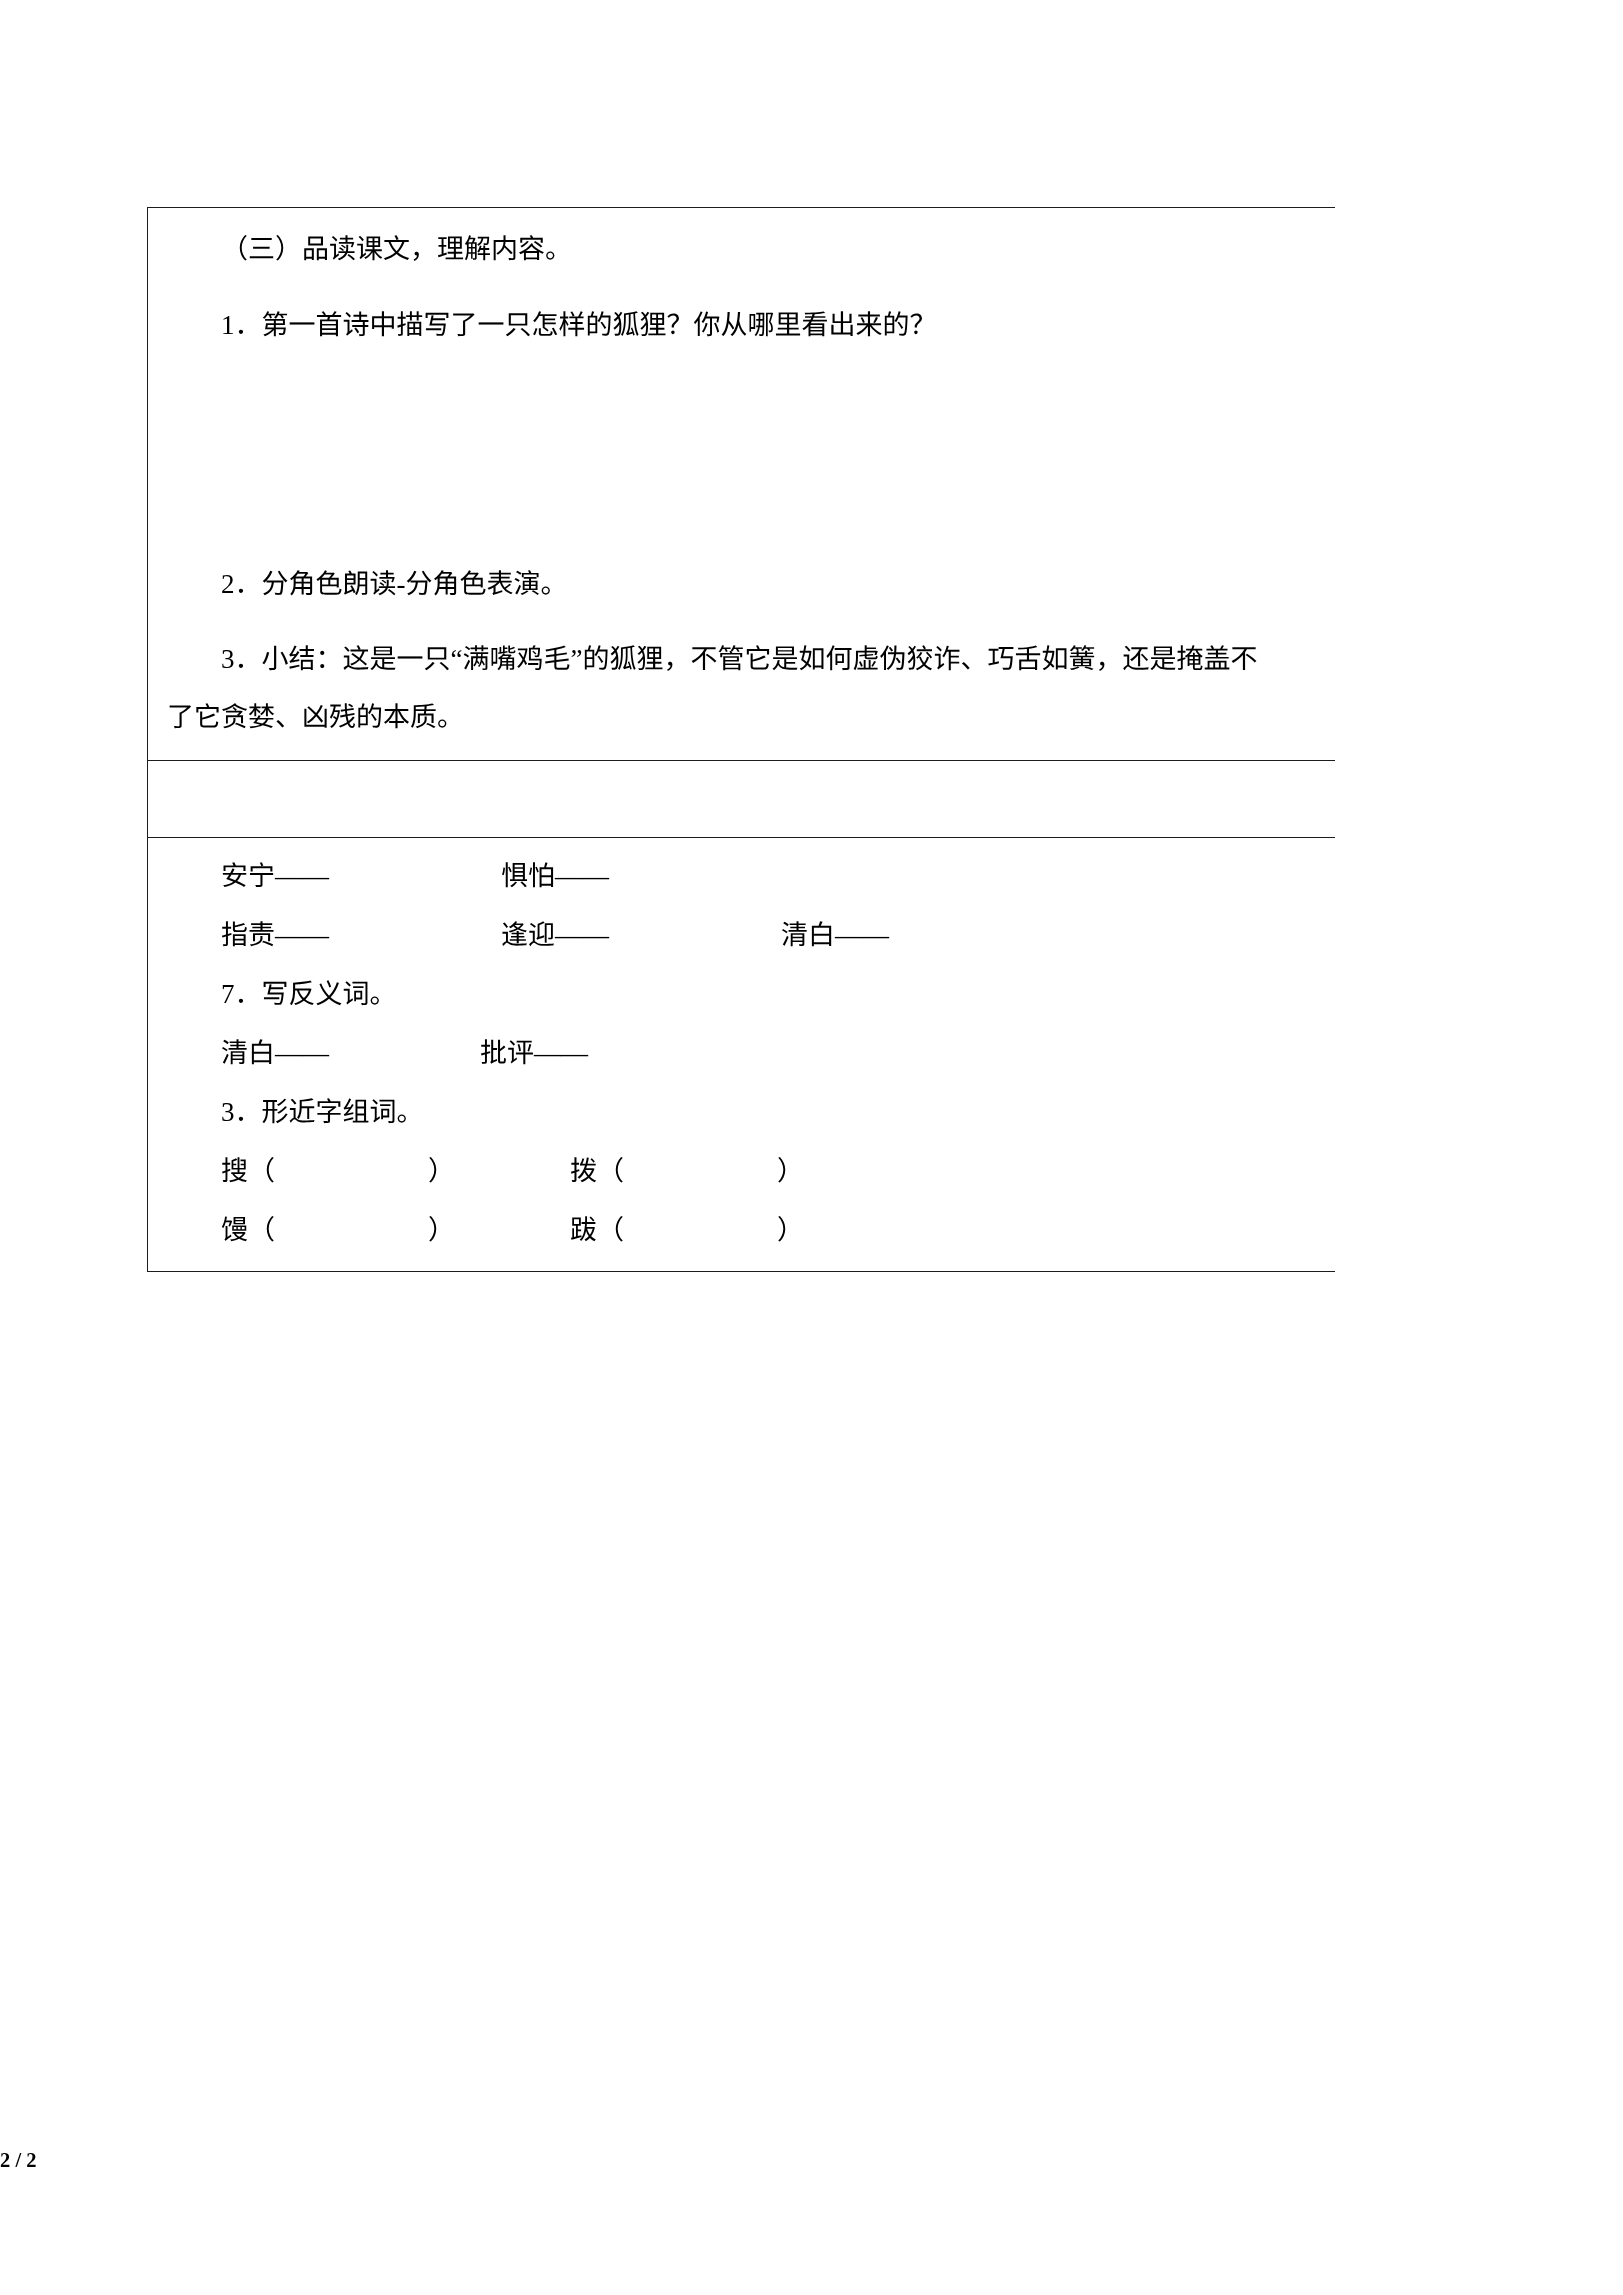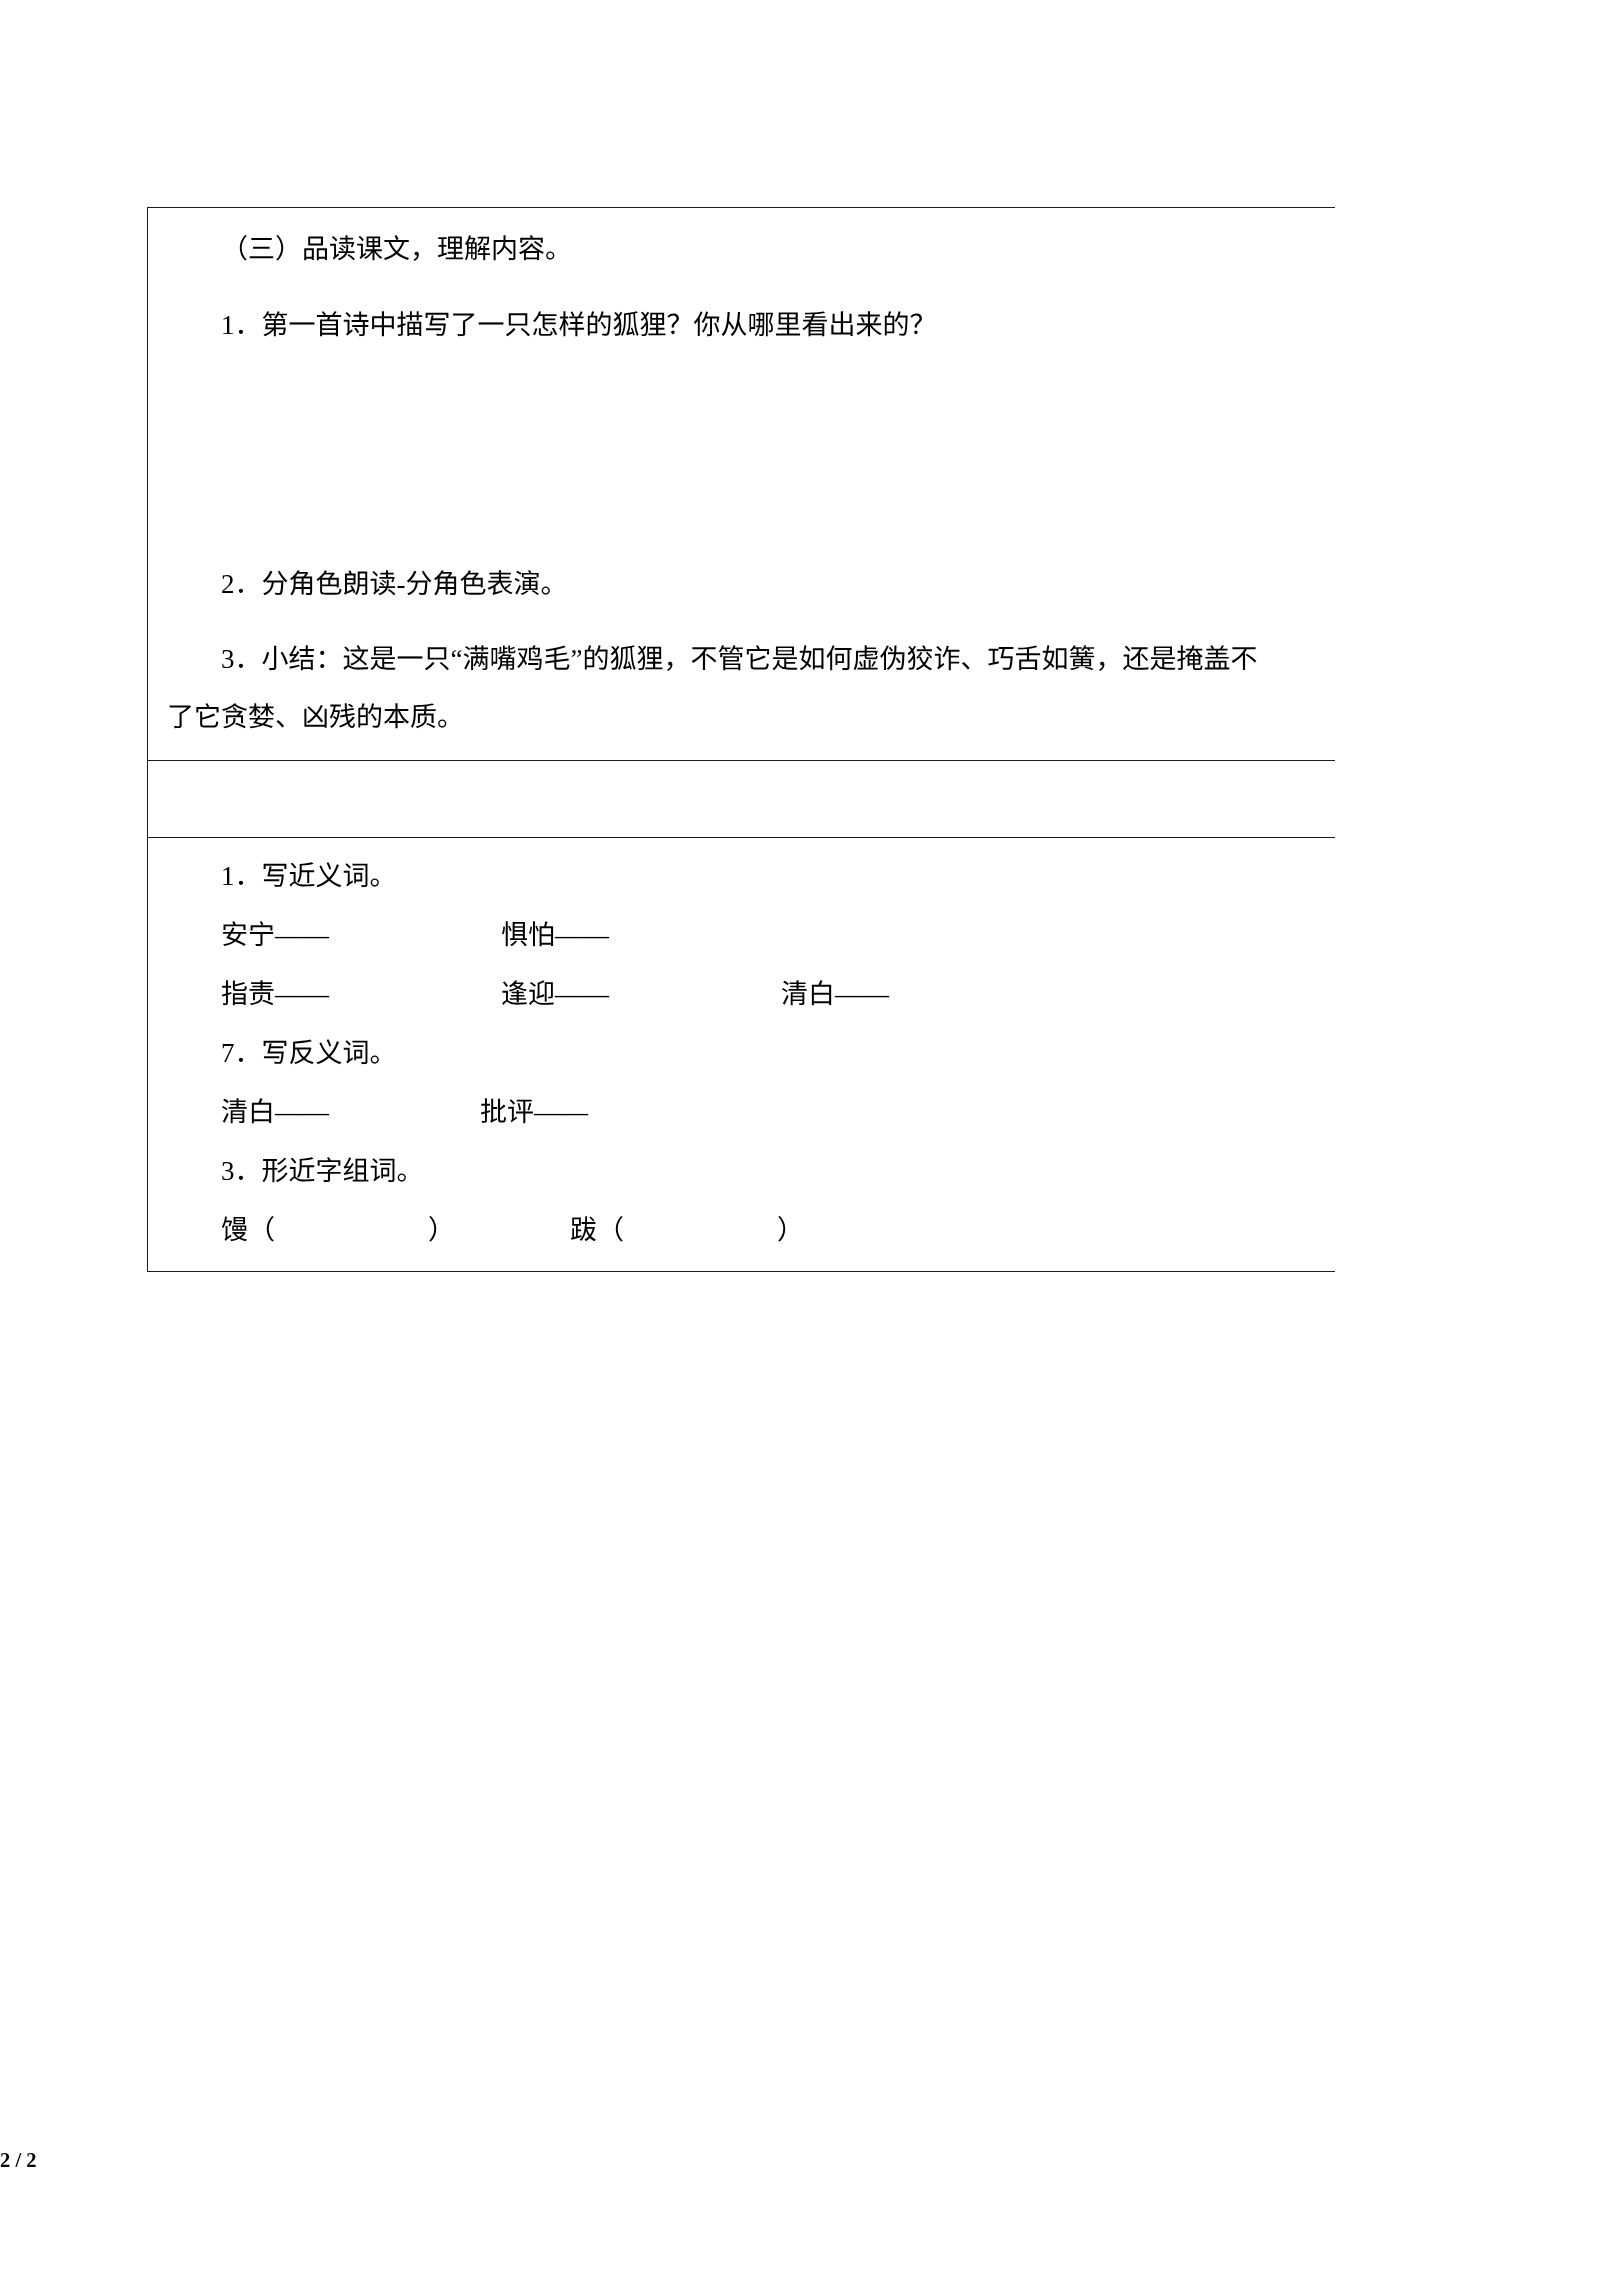--- a/index.html
+++ b/index.html
@@ -100,32 +100,32 @@
       <div class="answer-space"></div>
       <p>2．分角色朗读-分角色表演。</p>
       <p class="last">3．小结：这是一只“满嘴鸡毛”的狐狸，不管它是如何虚伪狡诈、巧舌如簧，还是掩盖不了它贪婪、凶残的本质。</p>
     </div>
 
     <div class="section-header">
       <span>达标检测</span>
     </div>
 
     <div class="section-exercises">
-      <p>1．写近义词。</p>
 
       <p><span class="col">安宁——</span><span class="col">惧怕——</span></p>
 
       <p><span class="col">指责——</span><span class="col">逢迎——</span><span class="col">清白——</span></p>
 
       <p>7．写反义词。</p>
 
       <p><span class="col col-narrow">清白——</span><span class="col col-narrow">批评——</span></p>
 
       <p>3．形近字组词。</p>
 
+      <p><span class="pair"><span>搜</span><span>（</span><span class="blank"></span><span>）</span></span><span class="pair"><span>拨</span><span>（</span><span class="blank"></span><span>）</span></span></p>
 
 
       <p><span class="pair"><span>馒</span><span>（</span><span class="blank"></span><span>）</span></span><span class="pair"><span>跋</span><span>（</span><span class="blank"></span><span>）</span></span></p>
 
     </div>
 
   </div>
 
   <div class="footer">
     <span>2 / 2</span>

